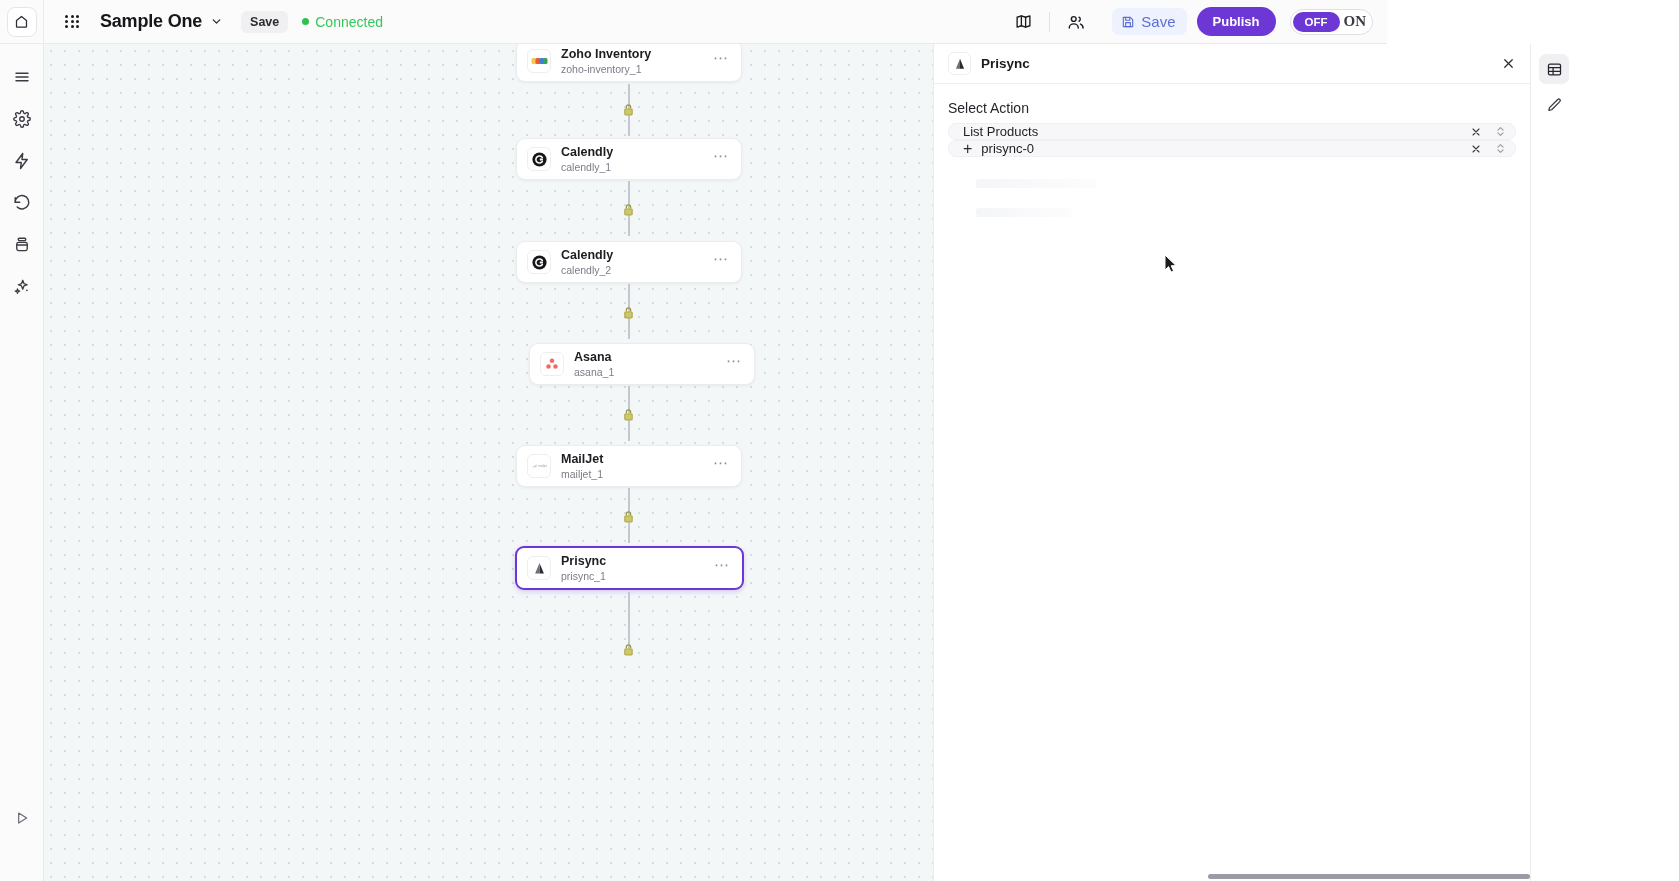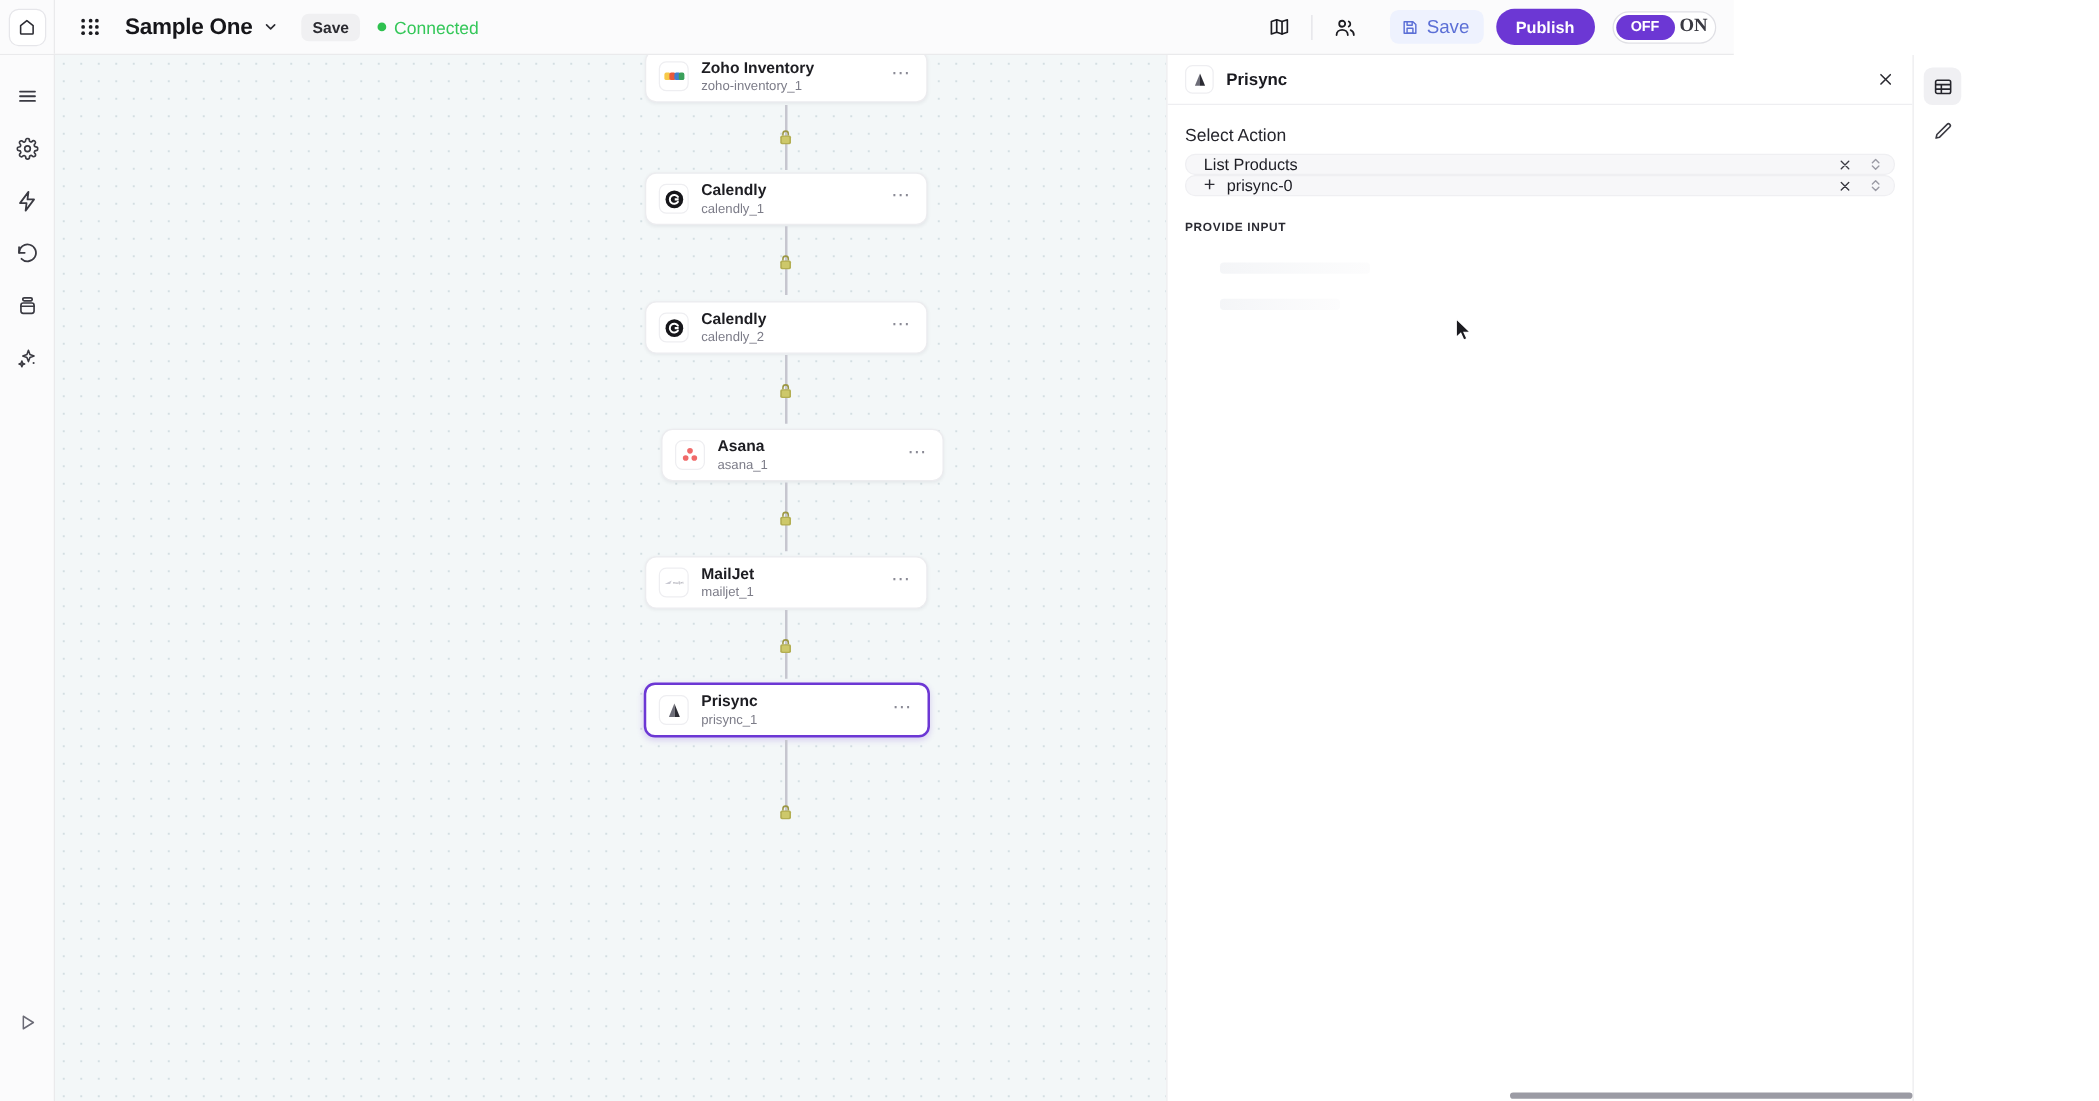--- a/index.html
+++ b/index.html
@@ -551,21 +551,20 @@
           </span>
           <span class="sa-btn">
             <svg width="11" height="13" viewBox="0 0 16 20" fill="none" stroke="#9a9aa4" stroke-width="1.7" stroke-linecap="round" stroke-linejoin="round">
                 <path d="M4 8l4-4 4 4"></path>
                 <path d="M4 12l4 4 4-4"></path>
               </svg>
           </span>
         </span>
       </div>
 
-      <div class="provide-label">PROVIDE INPUT</div>
 
       <div class="ghost-line g1"></div>
       <div class="ghost-line g2"></div>
     </div>
   </div>
 
   <div class="rightrail">
     <div class="rr-icon active">
       <svg width="17" height="17" viewBox="0 0 24 24" fill="none" stroke="#25252c" stroke-width="1.8" stroke-linejoin="round">
         <rect x="3.5" y="4.5" width="17" height="15" rx="2"></rect>

